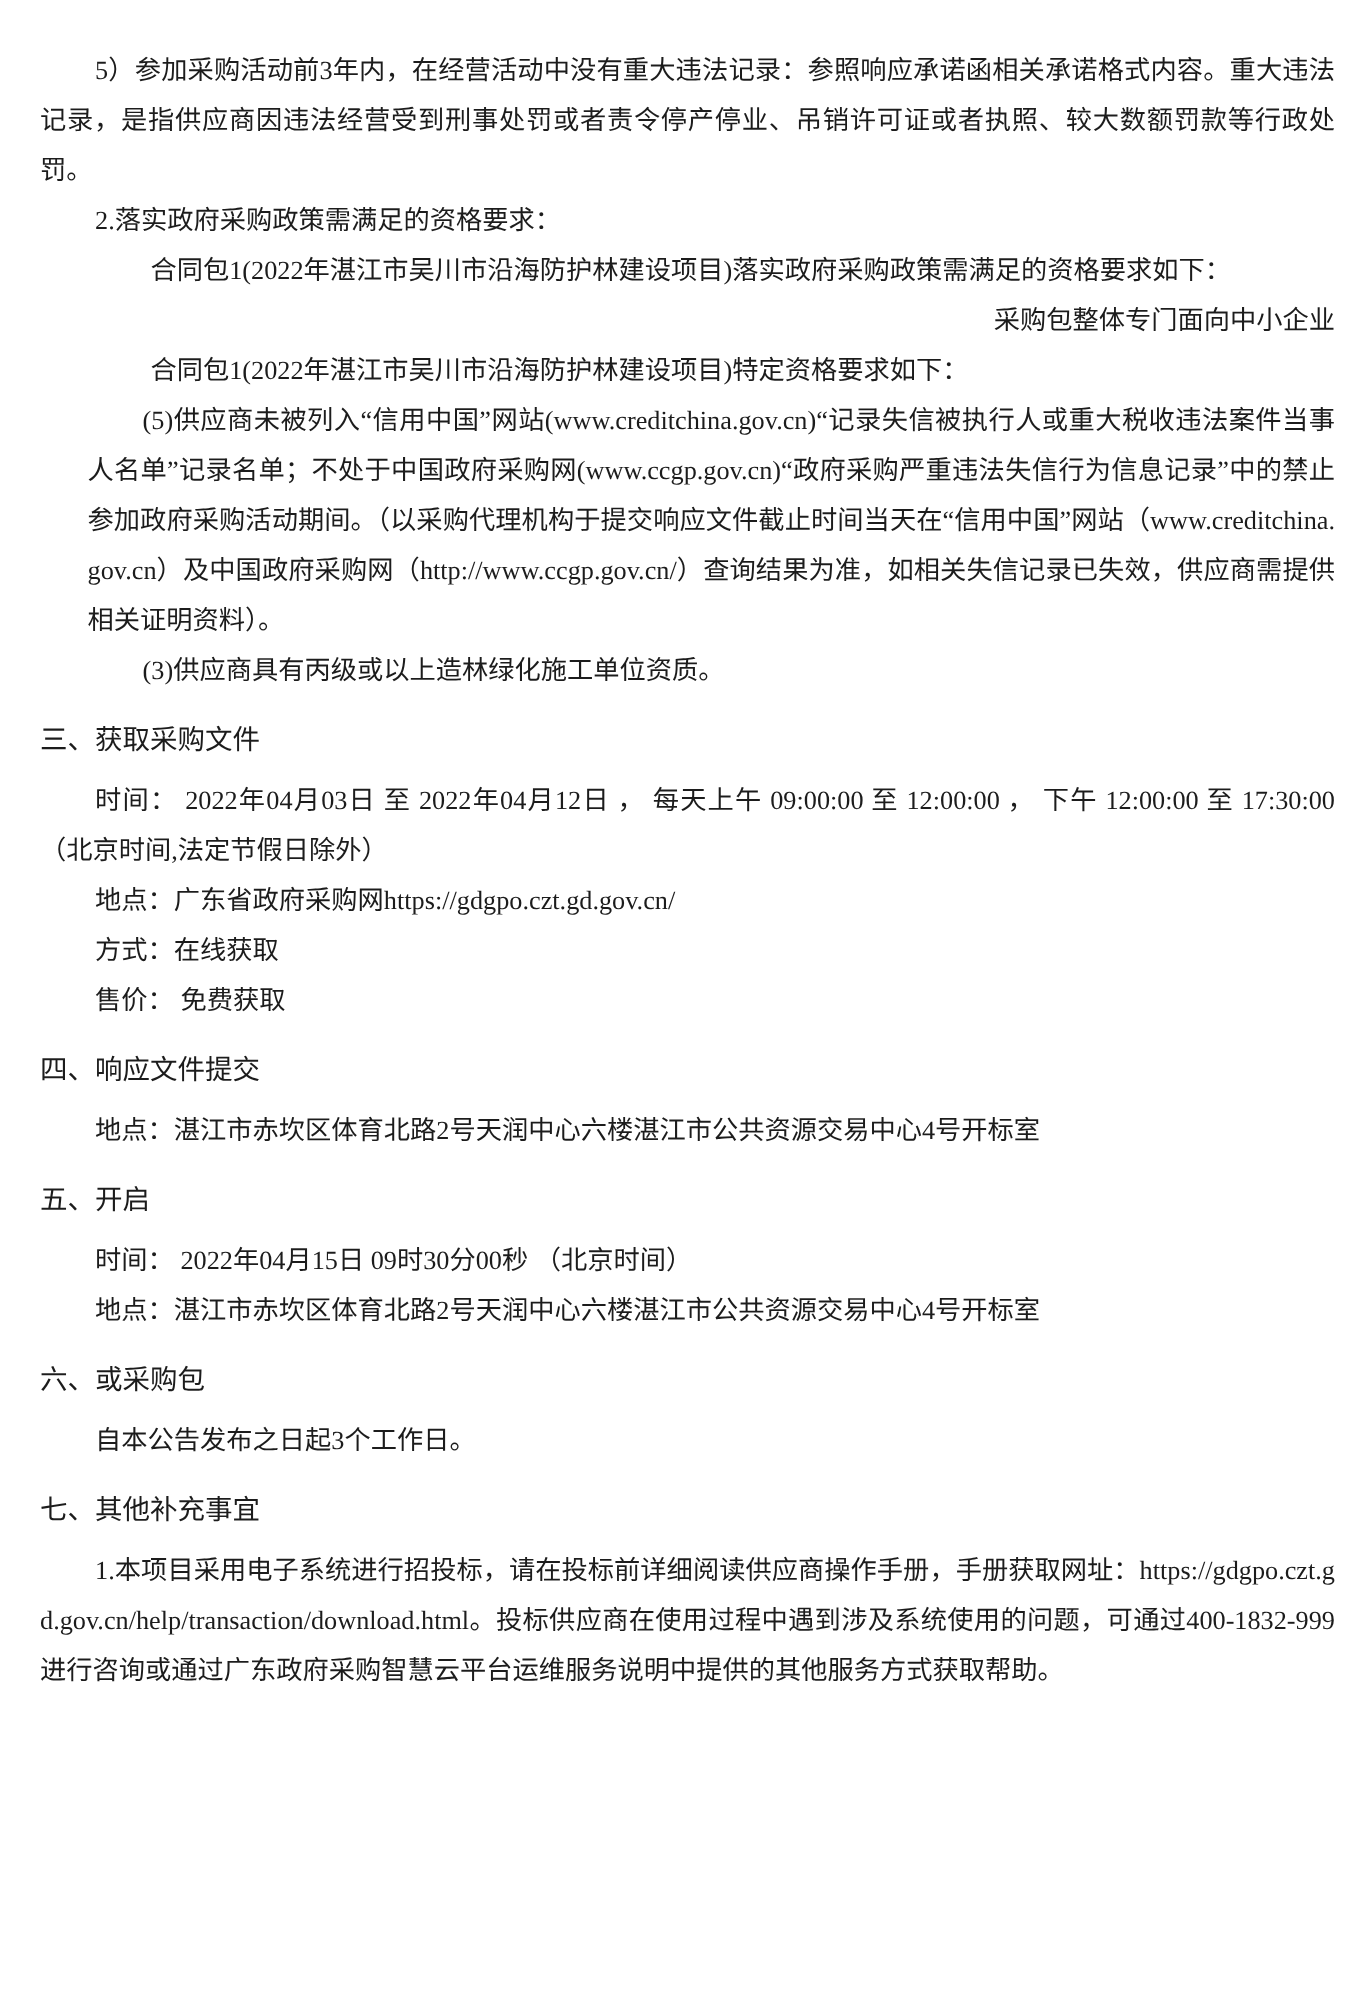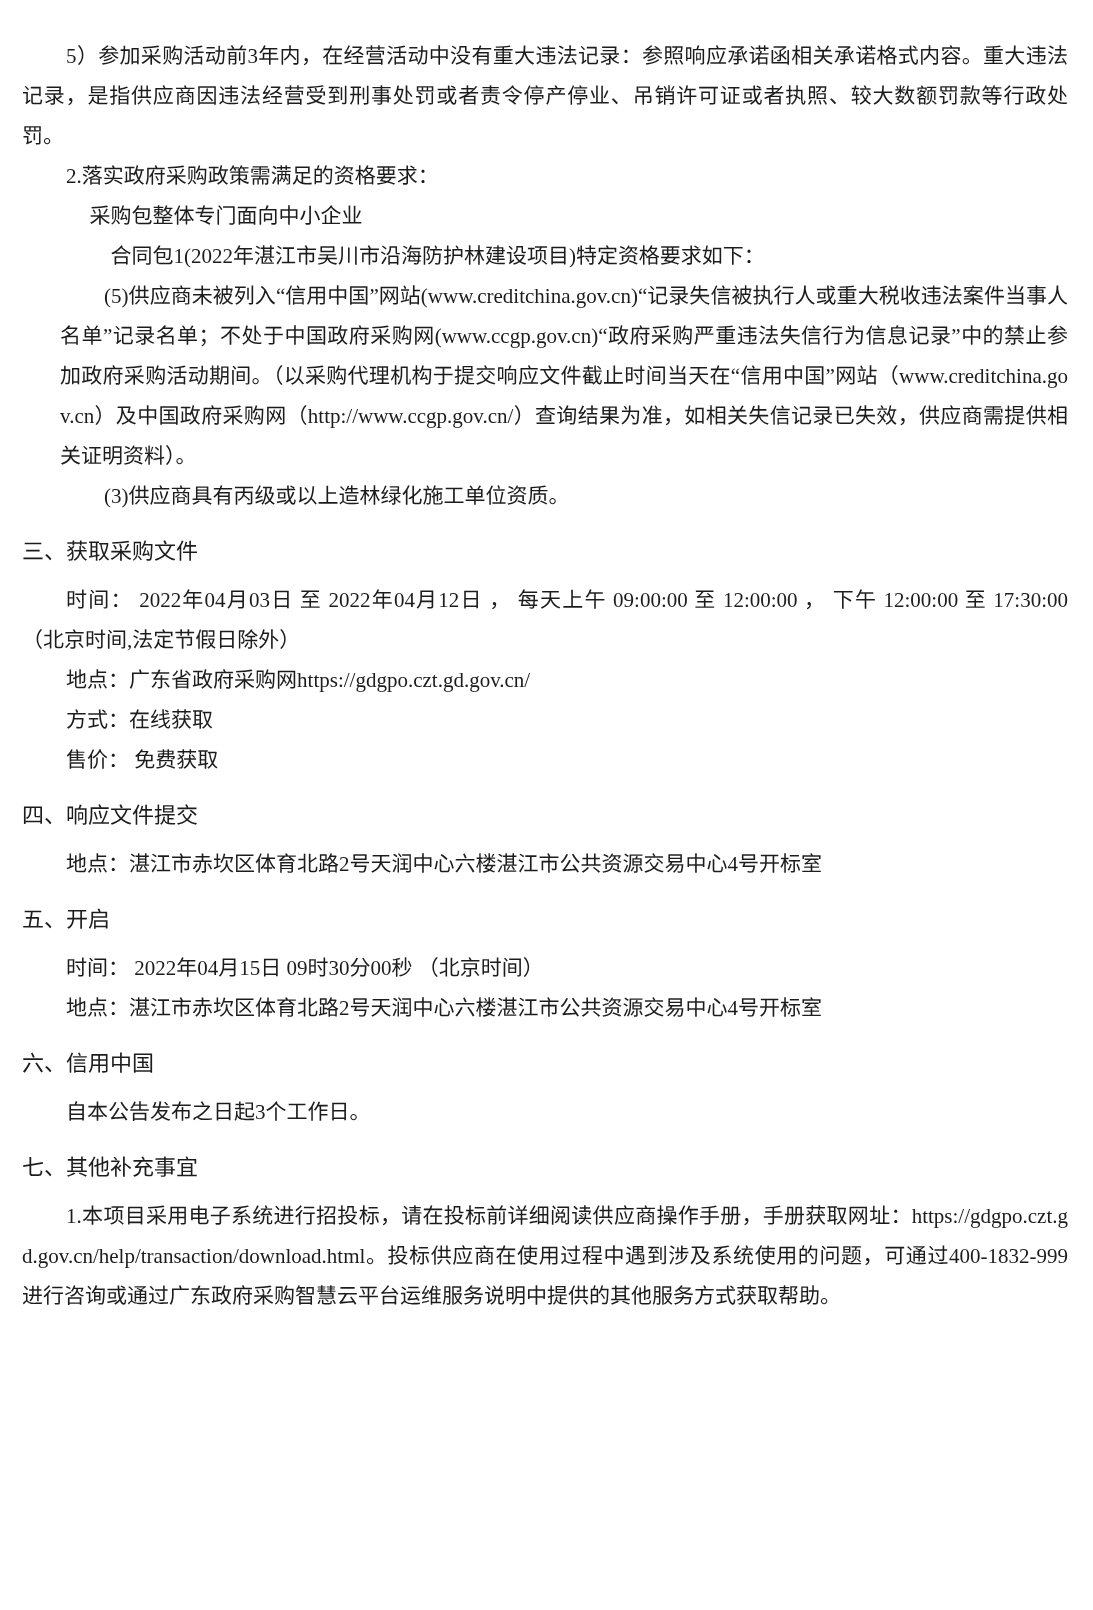--- a/index.html
+++ b/index.html
@@ -11,57 +11,58 @@
     width: 1093px;
     min-height: 1610px;
     box-sizing: border-box;
     font-family: "Liberation Serif", "DejaVu Serif", serif;
     color: #1c1c1c;
   }
   .page {
     box-sizing: border-box;
     width: 1093px;
     min-height: 1610px;
-    padding: 36px 25px 12px 22px;
+    padding: 36px 25px 12px 32px;
     background: #ffffff;
   }
   
   .para, .item, .sub1, .sub2, .list3 {
     font-size: 21px;
     line-height: 40px;
     margin: 0;
     color: #1c1c1c;
     text-align: justify;
     text-justify: inter-ideograph;
     word-break: break-all;
   }
   .para  { text-indent: 2.1em; }           
   .item  { text-indent: 2.1em; text-align: left; } 
   .sub1  { margin-left: 38px; text-indent: 2.4em; text-align: left; }
-  .sub2  { margin-left: 38px; text-indent: 1.4em; text-align: left; }
+  .sub2  { margin-left: 38px; text-indent: 1.4em; text-align: right; }
   .list3 { margin-left: 38px; text-indent: 2.1em; } 
   
   .sec-heading {
     font-size: 22px;
     font-weight: normal;
     line-height: 32px;
     margin: 20px 0 12px 0;
     color: #1c1c1c;
     text-align: left;
   }
 </style>
 </head>
 <body>
 
 <div class="page">
 
   <p class="para">5）参加采购活动前3年内，在经营活动中没有重大违法记录：参照响应承诺函相关承诺格式内容。重大违法记录，是指供应商因违法经营受到刑事处罚或者责令停产停业、吊销许可证或者执照、较大数额罚款等行政处罚。</p>
 
   <p class="item">2.落实政府采购政策需满足的资格要求：</p>
 
+  <p class="sub1">合同包1(2022年湛江市吴川市沿海防护林建设项目)落实政府采购政策需满足的资格要求如下：</p>
 
   <p class="sub2">采购包整体专门面向中小企业</p>
 
 
   <p class="sub1">合同包1(2022年湛江市吴川市沿海防护林建设项目)特定资格要求如下：</p>
 
   <p class="list3">(5)供应商未被列入“信用中国”网站(www.creditchina.gov.cn)“记录失信被执行人或重大税收违法案件当事人名单”记录名单；不处于中国政府采购网(www.ccgp.gov.cn)“政府采购严重违法失信行为信息记录”中的禁止参加政府采购活动期间。（以采购代理机构于提交响应文件截止时间当天在“信用中国”网站（www.creditchina.gov.cn）及中国政府采购网（http://www.ccgp.gov.cn/）查询结果为准，如相关失信记录已失效，供应商需提供相关证明资料）。</p>
 
 
   <p class="list3">(3)供应商具有丙级或以上造林绿化施工单位资质。</p>
@@ -80,21 +81,21 @@
 
 
   <p class="item">地点：湛江市赤坎区体育北路2号天润中心六楼湛江市公共资源交易中心4号开标室</p>
 
   <h2 class="sec-heading">五、开启</h2>
 
   <p class="item">时间：  2022年04月15日  09时30分00秒  （北京时间）</p>
 
   <p class="item">地点：湛江市赤坎区体育北路2号天润中心六楼湛江市公共资源交易中心4号开标室</p>
 
-  <h2 class="sec-heading">六、信用中国</h2>
+  <h2 class="sec-heading">六、或采购包</h2>
 
   <p class="item">自本公告发布之日起3个工作日。</p>
 
   <h2 class="sec-heading">七、其他补充事宜</h2>
 
   <p class="para">1.本项目采用电子系统进行招投标，请在投标前详细阅读供应商操作手册，手册获取网址：https://gdgpo.czt.gd.gov.cn/help/transaction/download.html。投标供应商在使用过程中遇到涉及系统使用的问题，可通过400-1832-999进行咨询或通过广东政府采购智慧云平台运维服务说明中提供的其他服务方式获取帮助。</p>
 
 </div>
 
 </body></html>

